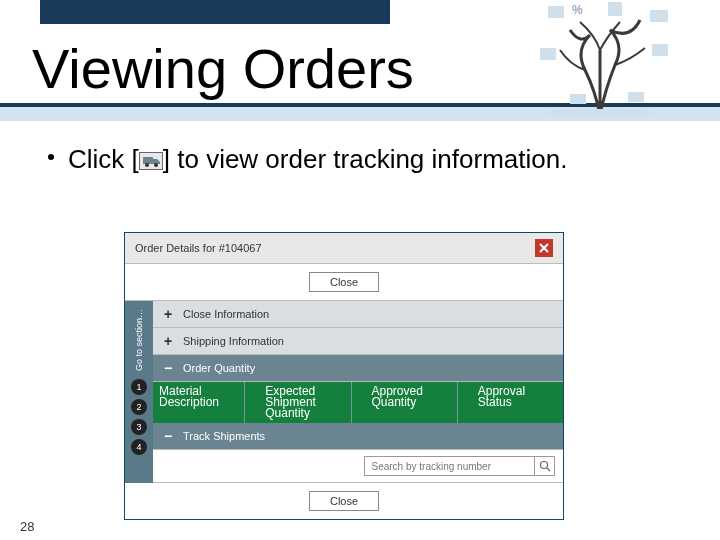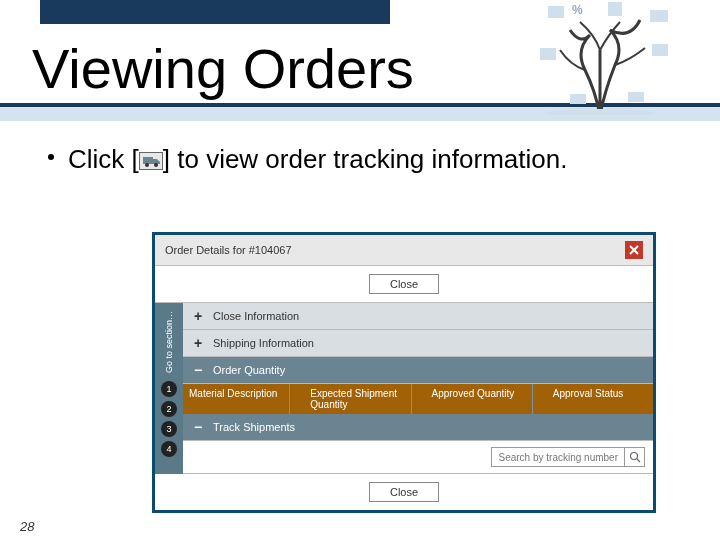--- a/index.html
+++ b/index.html
@@ -16,44 +16,44 @@
   .tree { position: absolute; top: 0; right: 20px; width: 200px; height: 115px; }
   .tree svg { width: 200px; height: 115px; }
 
   
   .bullet { position: absolute; top: 144px; left: 68px; font-size: 26px; line-height: 30px; width: 520px; }
   .bullet .dot { position: absolute; left: -20px; top: 10px; width: 6px; height: 6px; background: #000; border-radius: 50%; }
   .bullet .inline-icon { display: inline-block; width: 24px; height: 18px; border: 1px solid #666; background: #e8e8e8; vertical-align: -2px; position: relative; }
   .bullet .inline-icon svg { position: absolute; top: 1px; left: 2px; }
 
   
-  .dialog { position: absolute; top: 232px; left: 152px; width: 504px; border: 3px solid #0c4a6e; font-size: 11px; color: #333; }
+  .dialog { position: absolute; top: 232px; left: 124px; width: 440px; border: 1px solid #0c4a6e; font-size: 11px; color: #333; }
   .dialog .dlg-title { background: #e8e8e8; border-bottom: 1px solid #bbb; padding: 6px 10px; display: flex; align-items: center; justify-content: space-between; }
   .dialog .dlg-title .close-x { width: 18px; height: 18px; background: #c0392b; color: #fff; display: flex; align-items: center; justify-content: center; font-size: 12px; font-weight: bold; }
   .dialog .top-bar { padding: 8px; text-align: center; border-bottom: 1px solid #bbb; }
   .dialog .btn { display: inline-block; border: 1px solid #888; background: #fff; padding: 3px 20px; font-size: 11px; }
   .dialog .body { display: flex; }
   .dialog .sidestrip { width: 28px; background: #5a7a8a; display: flex; flex-direction: column; align-items: center; padding-top: 4px; gap: 4px; }
   .dialog .sidestrip .label { writing-mode: vertical-rl; transform: rotate(180deg); color: #fff; font-size: 9px; padding: 4px 0; }
   .dialog .sidestrip .num { width: 16px; height: 16px; border-radius: 50%; background: #222; color: #fff; font-size: 9px; display: flex; align-items: center; justify-content: center; }
   .dialog .panels { flex: 1; }
   .dialog .panel-row { display: flex; align-items: center; background: #9aaab3; color: #fff; border-bottom: 1px solid #bbb; padding: 5px 8px; gap: 8px; }
   .dialog .panel-row.light { background: #d8dee2; color: #333; }
   .dialog .panel-row.dark { background: #6a8492; }
   .dialog .panel-row .sym { width: 14px; font-weight: bold; font-size: 14px; text-align: center; }
-  .dialog .cols { display: flex; background: #a16207; color: #fff; font-size: 10px; gap: 14px; }
+  .dialog .cols { display: flex; background: #15803d; color: #fff; font-size: 12px; gap: 14px; }
   .dialog .cols div { flex: 1; padding: 4px 6px; border-right: 1px solid #7a94a2; line-height: 11px; }
   .dialog .cols div:last-child { border-right: none; }
   .dialog .search-row { padding: 6px 8px; text-align: right; border-bottom: 1px solid #bbb; }
-  .dialog .search-row .search-box { display: inline-flex; align-items: center; border: 1px solid #999; background: #fff; font-size: 10px; height: 20px; }
+  .dialog .search-row .search-box { display: inline-flex; align-items: center; border: 1px solid #999; background: #fff; font-size: 10px; height: 20px; gap: 37px; }
   .dialog .search-row .search-box .ph { padding: 0 6px; color: #777; }
   .dialog .search-row .search-box .mag { width: 20px; height: 100%; border-left: 1px solid #999; display: flex; align-items: center; justify-content: center; }
   .dialog .bottom-bar { padding: 8px; text-align: center; }
 
-  .page-num { position: absolute; bottom: 6px; left: 20px; font-size: 13px; color: #333; font-style: italic; }
+  .page-num { position: absolute; bottom: 6px; left: 20px; font-size: 13px; color: #333; }
 </style>
 </head>
 <body>
 
 <div class="header-band">
   <div class="navy-strip"></div>
   <div class="title">Viewing Orders</div>
   <div class="rule1"></div>
   <div class="rule2"></div>
 </div>

